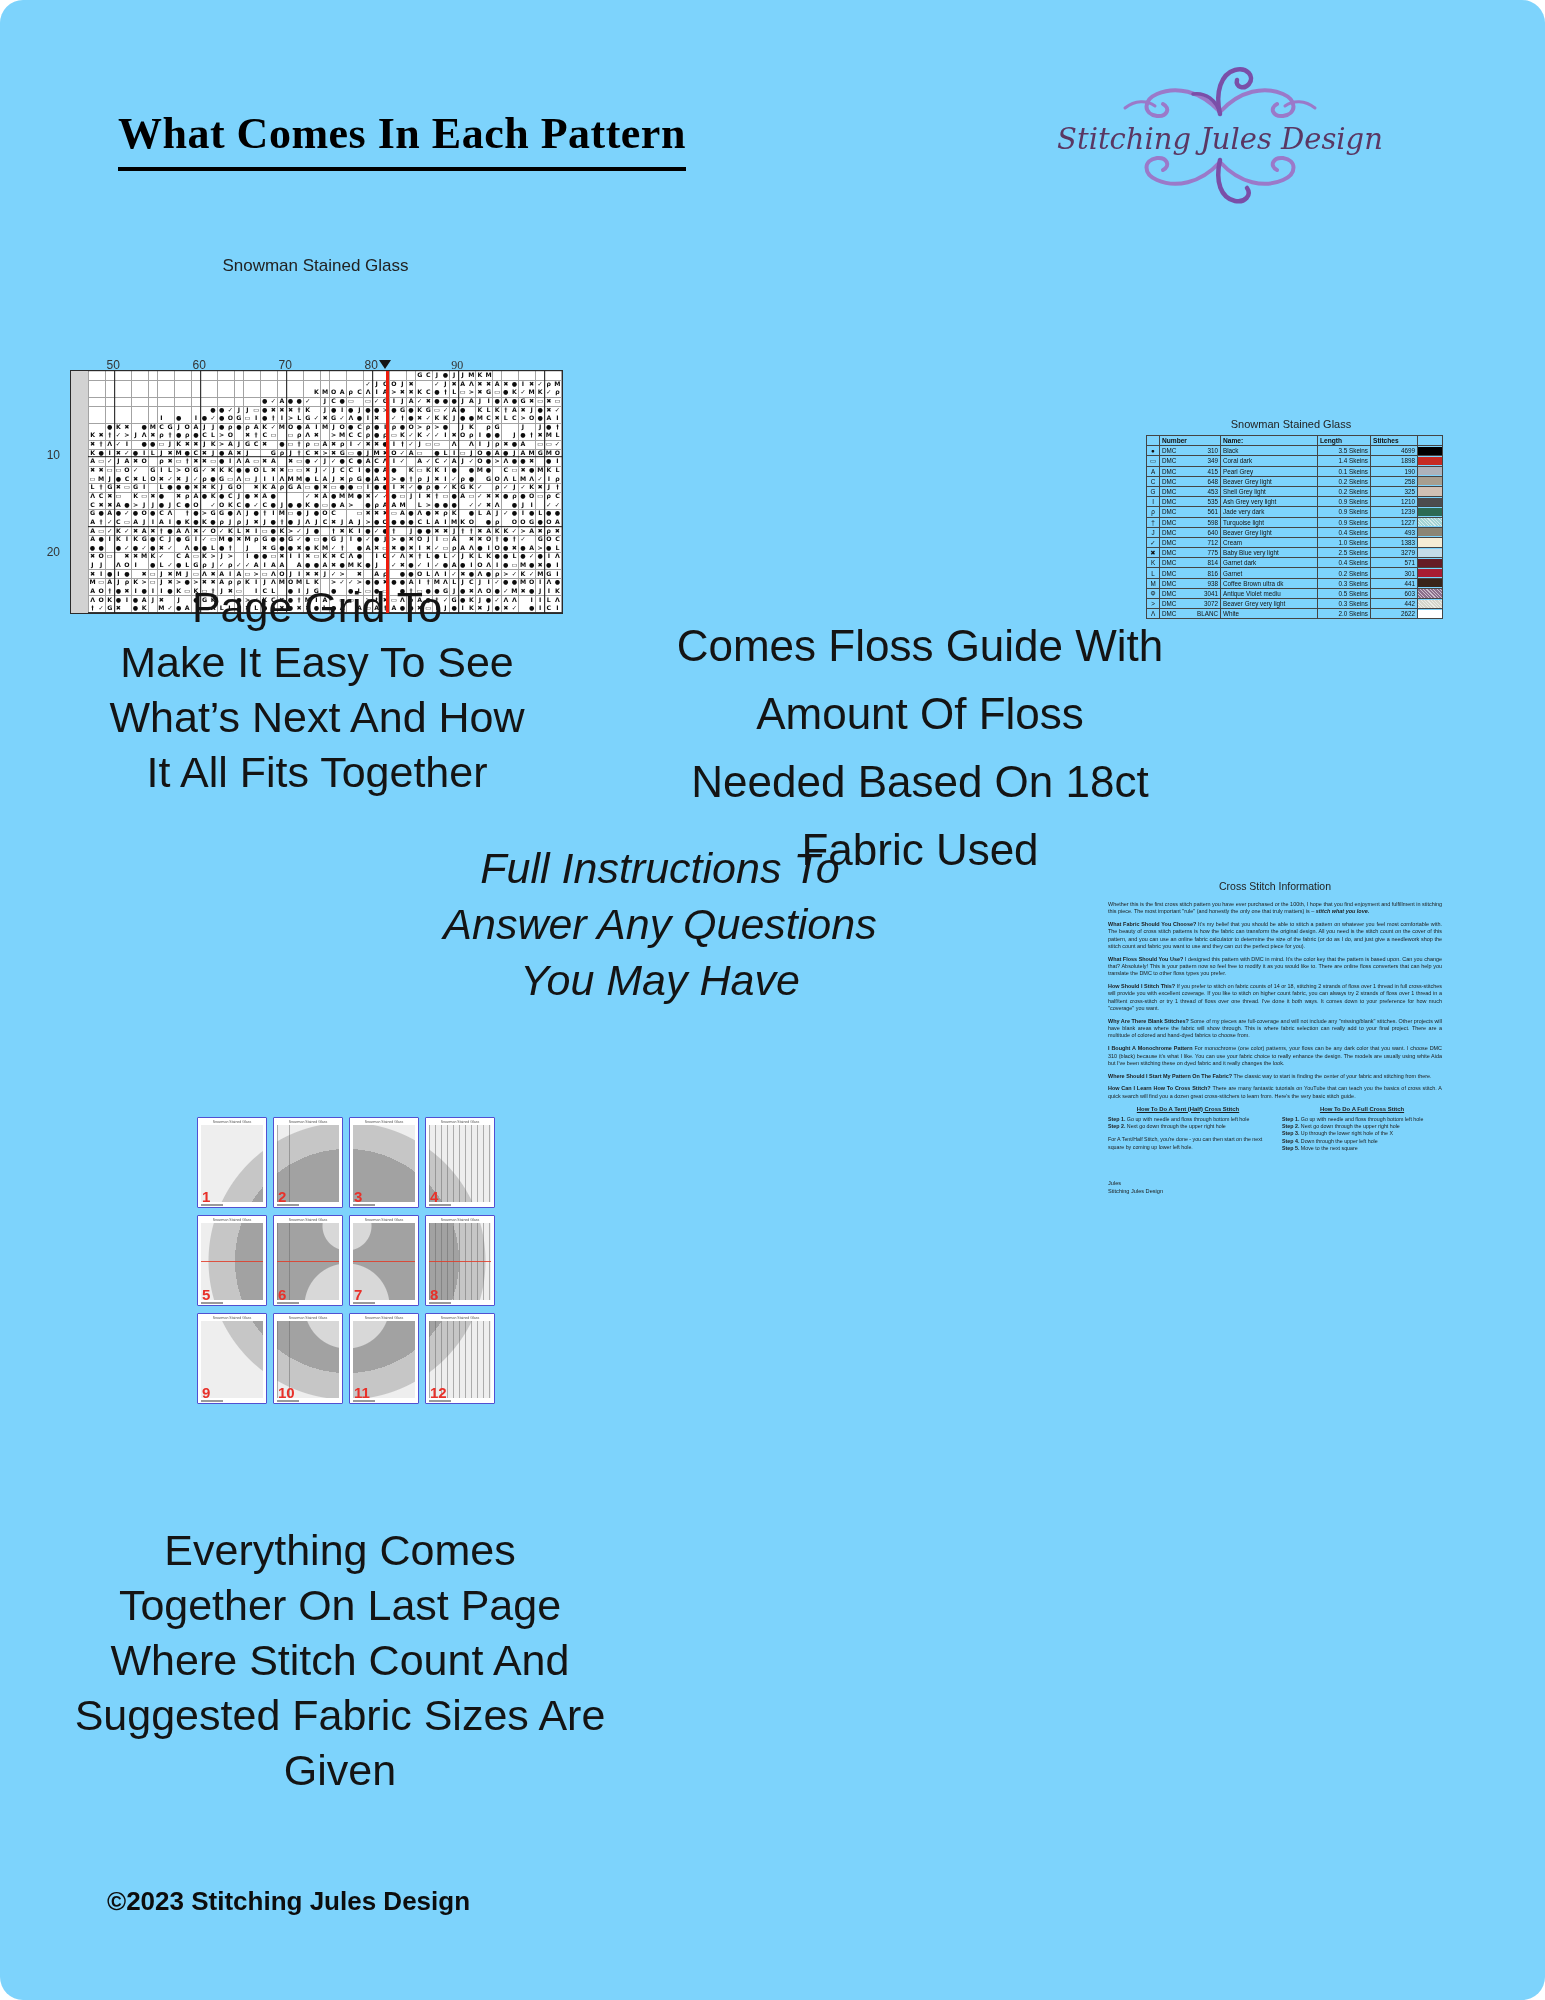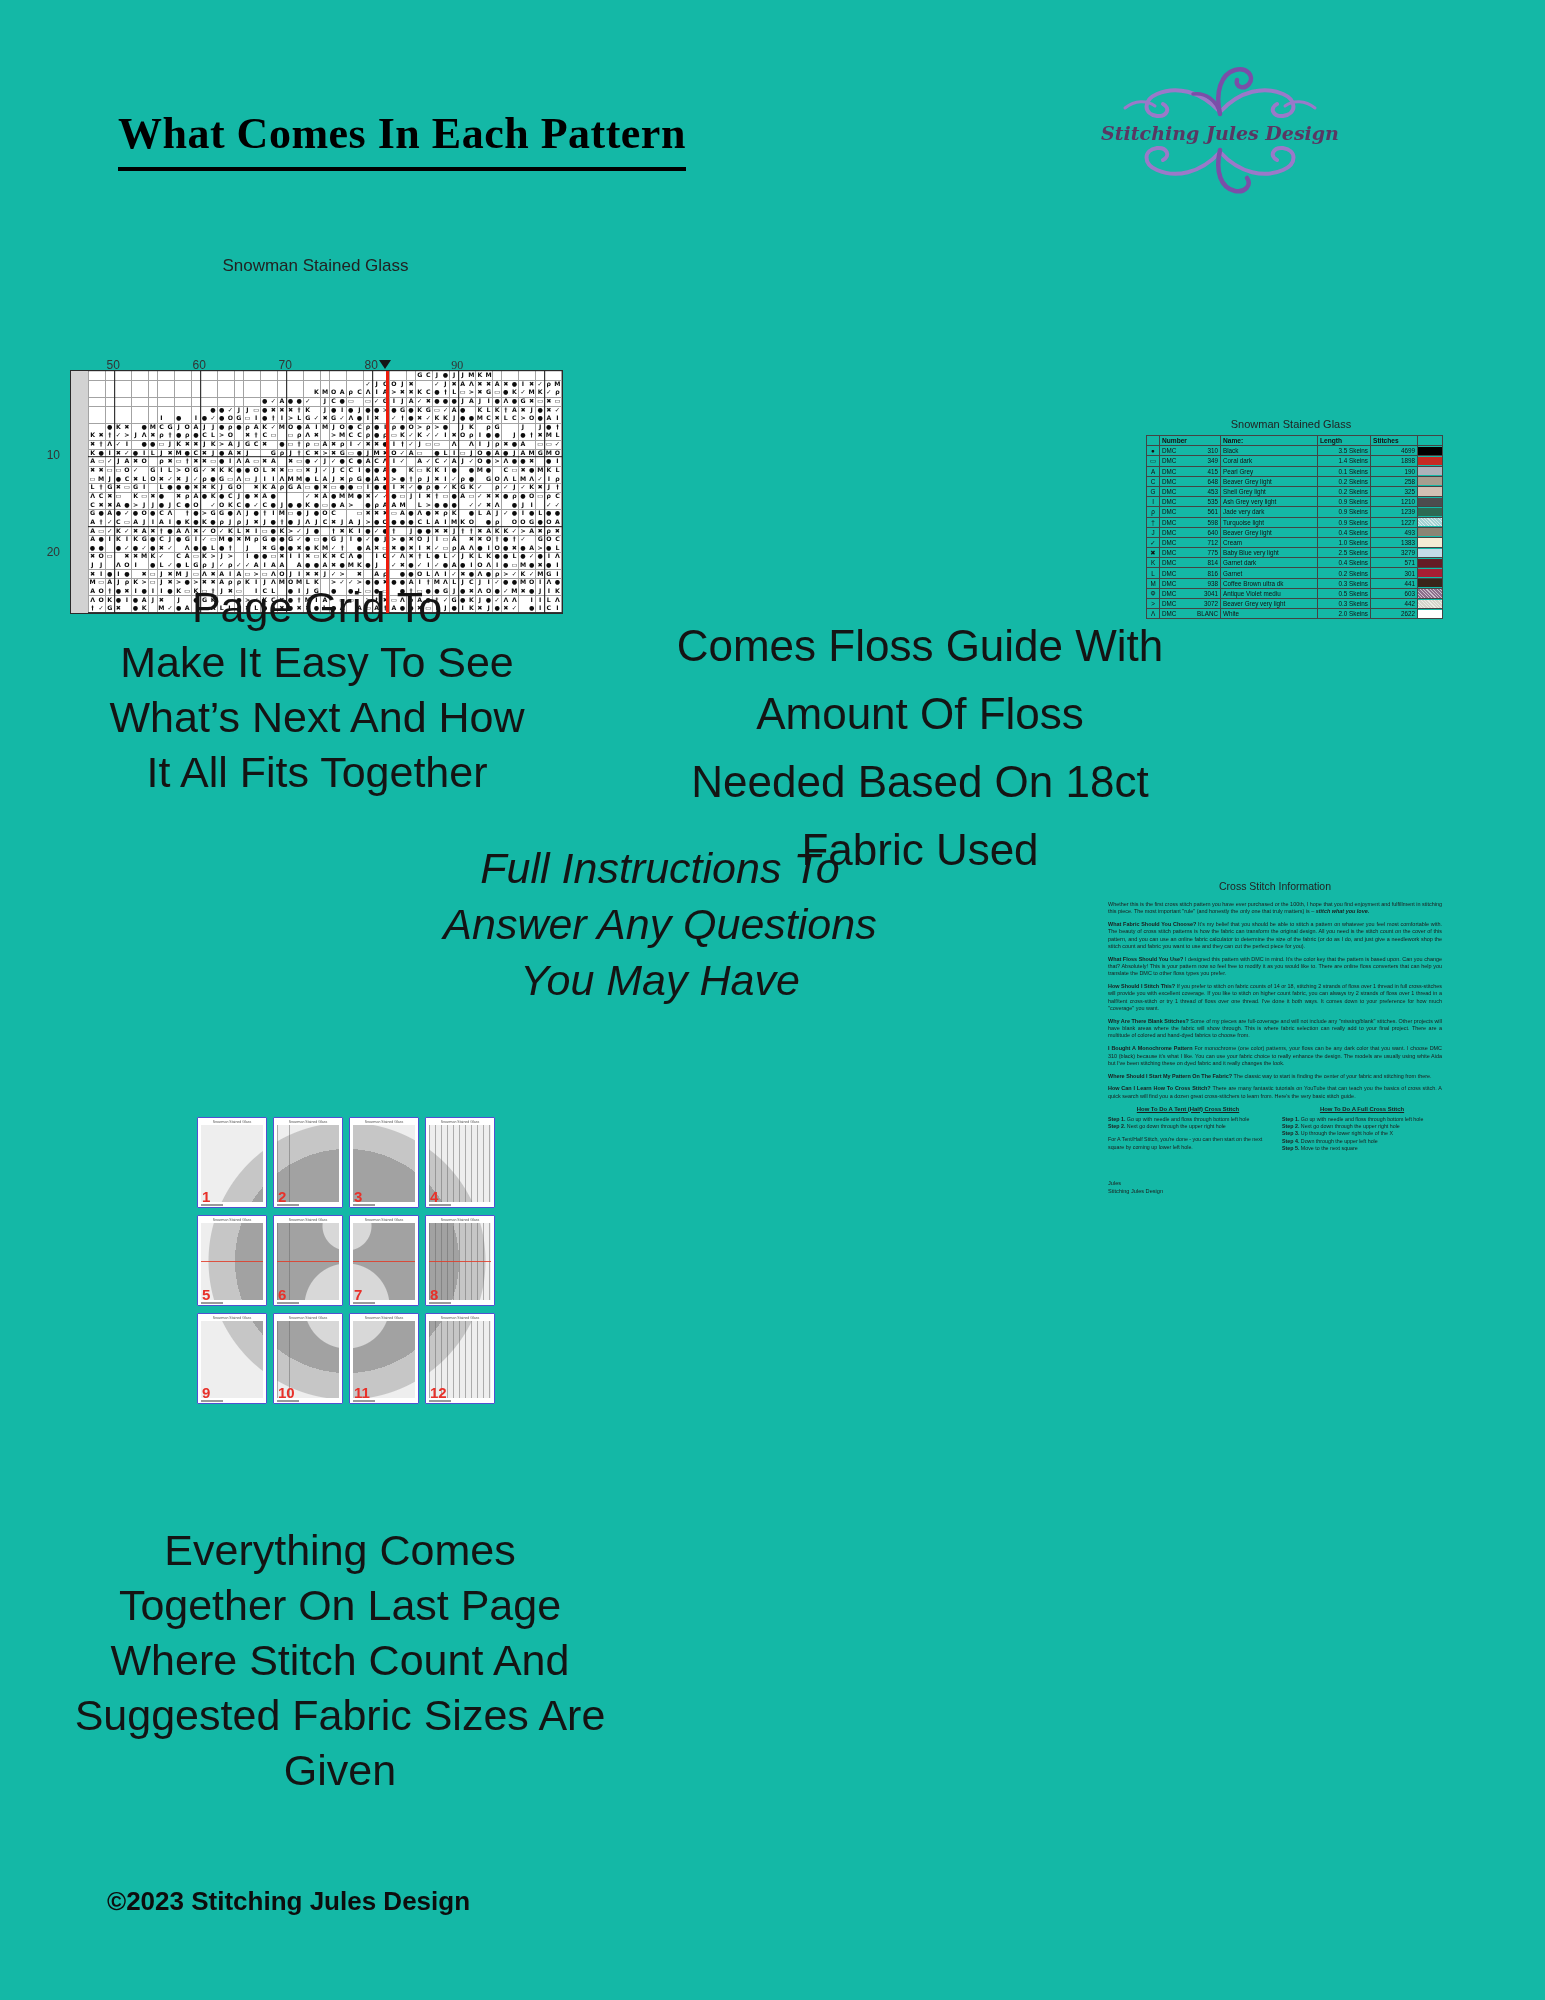--- a/index.html
+++ b/index.html
@@ -1,25 +1,25 @@
 <!DOCTYPE html>
 <html><head>
 <meta charset="utf-8">
 <style>
   html,body{margin:0;padding:0;background:#ffffff;}
-  .canvas{position:relative;width:1545px;height:2000px;background:#14b8a6;overflow:hidden;
-          font-family:"Liberation Sans",sans-serif;color:#111;}
+  .canvas{position:relative;width:1545px;height:2000px;background:#7dd3fc;overflow:hidden;
+          font-family:"Liberation Sans",sans-serif;color:#111;border-radius:23px;}
 
   
   .doc-title{position:absolute;left:118px;top:108px;font-family:"Liberation Serif",serif;
              font-weight:bold;font-size:44px;letter-spacing:.5px;color:#000;
              border-bottom:4px solid #000;padding-bottom:8px;}
   .logo{position:absolute;left:1040px;top:62px;width:360px;text-align:center;}
-  .logo-text{font-family:"DejaVu Serif",serif;font-style:italic;font-weight:bold;
-             font-size:19px;color:#5a3763;line-height:1.05;}
+  .logo-text{font-family:"DejaVu Serif",serif;font-style:italic;font-weight:normal;
+             font-size:29px;color:#5a3763;line-height:1.05;}
   .logo svg{display:block;margin:0 auto;}
 
   
   .cap{position:absolute;text-align:center;white-space:pre-line;color:#141414;
        font-family:"Liberation Sans",sans-serif;}
   .cap-pdf{left:560px;top:298px;width:600px;font-size:46px;line-height:66px;}
   .cap-floss{left:620px;top:612px;width:600px;font-size:44px;line-height:68px;}
   .cap-pagegrid{left:17px;top:580px;width:600px;font-size:43px;line-height:55px;}
   .cap-instructions{left:360px;top:840px;width:600px;font-size:43px;line-height:56px;font-style:italic;}
   .cap-everything{left:40px;top:1523px;width:600px;font-size:43px;line-height:55px;}

